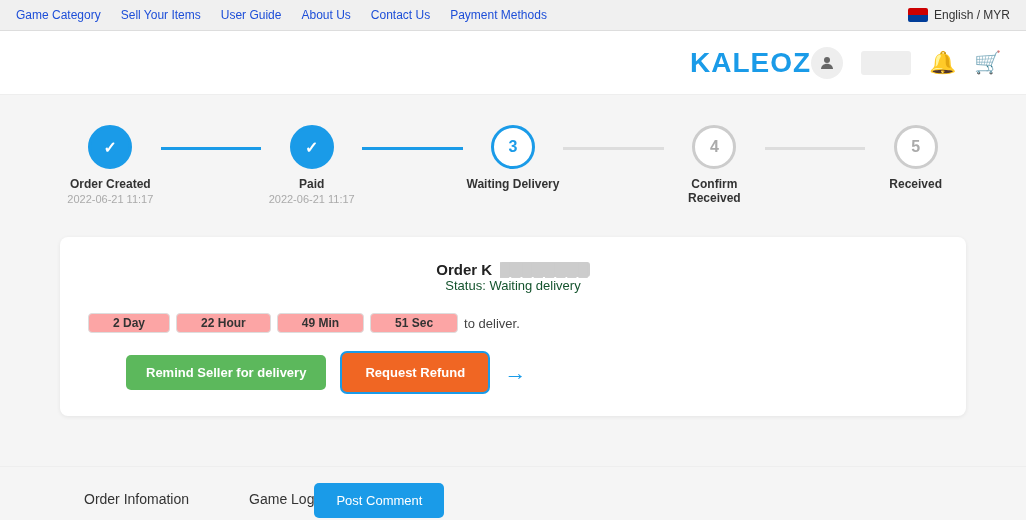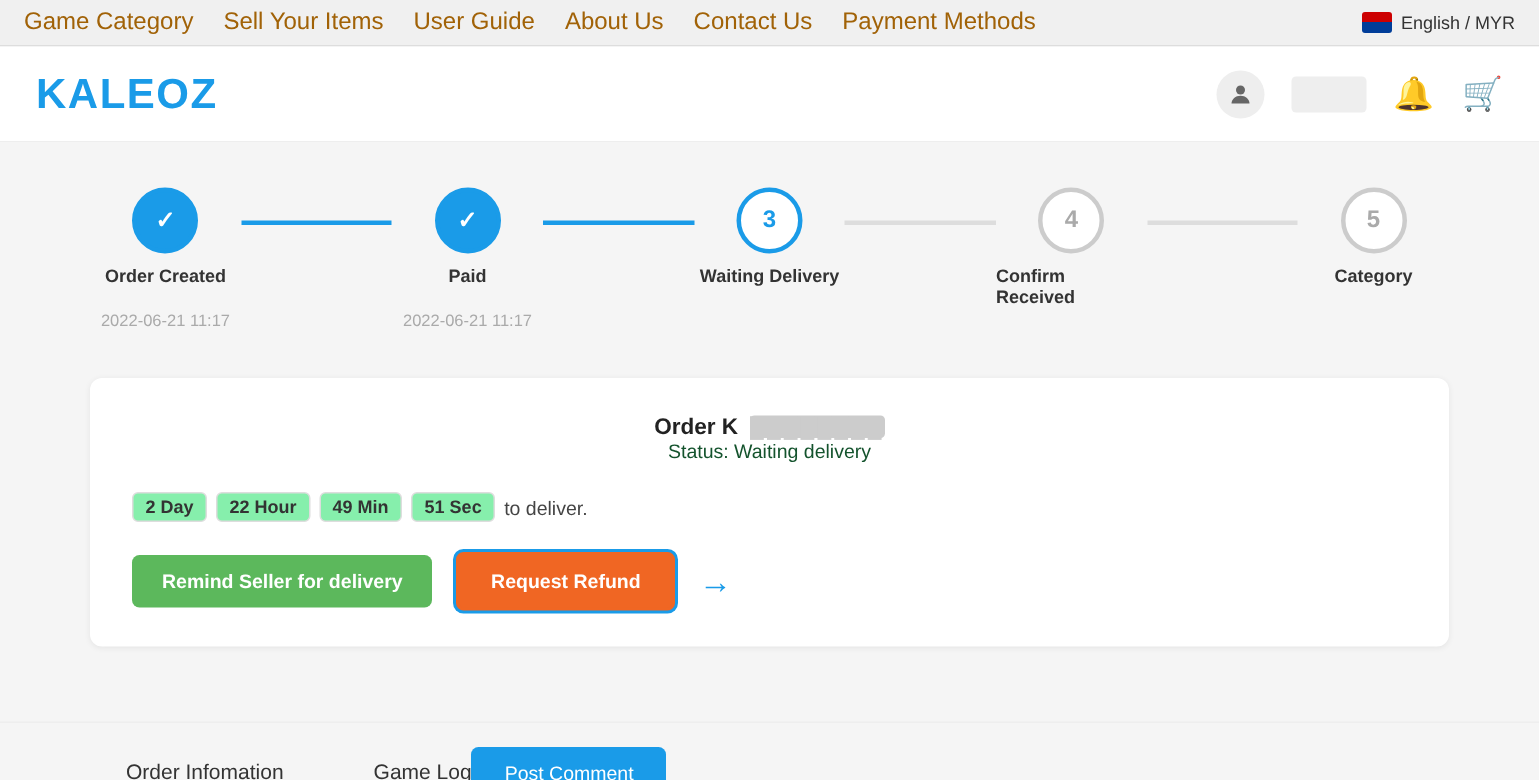--- a/index.html
+++ b/index.html
@@ -13,22 +13,22 @@
       align-items: center;
       padding: 0 16px;
       justify-content: space-between;
       border-bottom: 1px solid #ddd;
     }
     .top-nav-left {
       display: flex;
       gap: 20px;
     }
     .top-nav-left a {
-      font-size: 16px;
-      color: #a16207;
+      font-size: 12px;
+      color: #1d4ed8;
       text-decoration: none;
     }
     .top-nav-right {
       display: flex;
       align-items: center;
       gap: 6px;
       font-size: 12px;
       color: #333;
       padding-left: 48px;
     }
@@ -42,21 +42,21 @@
       overflow: hidden;
     }
 
     
     .main-header {
       background: #fff;
       height: 64px;
       display: flex;
       align-items: center;
       padding: 0 24px;
-      justify-content: space-between;
+      justify-content: flex-end;
       border-bottom: 1px solid #eee;
     }
     .logo {
       font-size: 28px;
       font-weight: 900;
       color: #1a9be8;
       letter-spacing: 1px;
     }
     .header-icons {
       display: flex;
@@ -125,28 +125,28 @@
     }
     .step-circle.inactive {
       background: white;
       color: #aaa;
       border: 3px solid #ccc;
     }
     .step-label {
       margin-top: 8px;
       font-size: 12px;
       color: #333;
-      text-align: left;
+      text-align: center;
       font-weight: 600;
     }
     .step-date {
       font-size: 11px;
       color: #aaa;
       text-align: center;
-      margin-top: 17px;
+      margin-top: 2px;
     }
     .step-connector {
       flex: 1;
       height: 3px;
       margin-top: 22px;
       z-index: 1;
     }
     .step-connector.blue {
       background: #1a9be8;
     }
@@ -191,42 +191,43 @@
     .order-message {
       font-size: 13px;
       color: #444;
       margin-bottom: 20px;
       display: flex;
       align-items: center;
       gap: 6px;
       flex-wrap: wrap;
     }
     .timer-badge {
-      background: #86efac;
+      background: #fca5a5;
       border: 1px solid #ddd;
       border-radius: 4px;
-      padding: 2px 8px;
+      padding: 2px 24px;
       font-size: 12px;
       font-weight: bold;
       color: #333;
     }
     .order-actions {
       display: flex;
       align-items: center;
       gap: 16px;
     }
     .btn-green {
       background: #5cb85c;
       color: white;
       border: none;
       border-radius: 5px;
       padding: 10px 20px;
       font-size: 13px;
       font-weight: bold;
       cursor: pointer;
+      margin-left: 38px;
     }
     .btn-orange {
       background: #f06623;
       color: white;
       border: 2px solid #f06623;
       border-radius: 5px;
       padding: 10px 21px;
       font-size: 13px;
       font-weight: bold;
       cursor: pointer;
@@ -333,21 +334,21 @@
     <div class="step">
       <div class="step-circle inactive">4</div>
       <div class="step-label">Confirm Received</div>
       <div class="step-date"></div>
     </div>
 
     <div class="step-connector gray"></div>
 
     <div class="step">
       <div class="step-circle inactive">5</div>
-      <div class="step-label">Category</div>
+      <div class="step-label">Received</div>
       <div class="step-date"></div>
     </div>
 
   </div>
 
   <div class="order-card">
     <div class="order-card-header">
       <div class="order-id">
         <span>Order K</span>
         <span class="order-id-blurred">████████</span>

